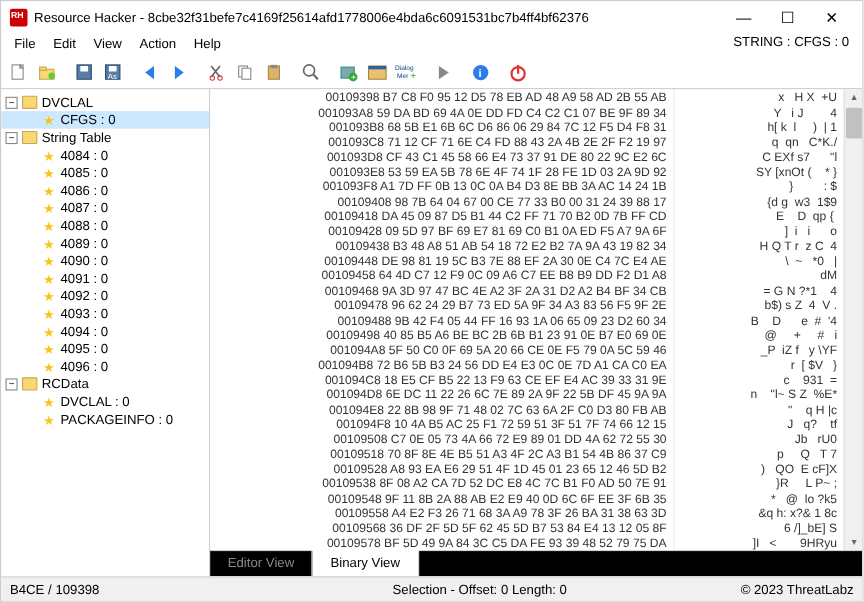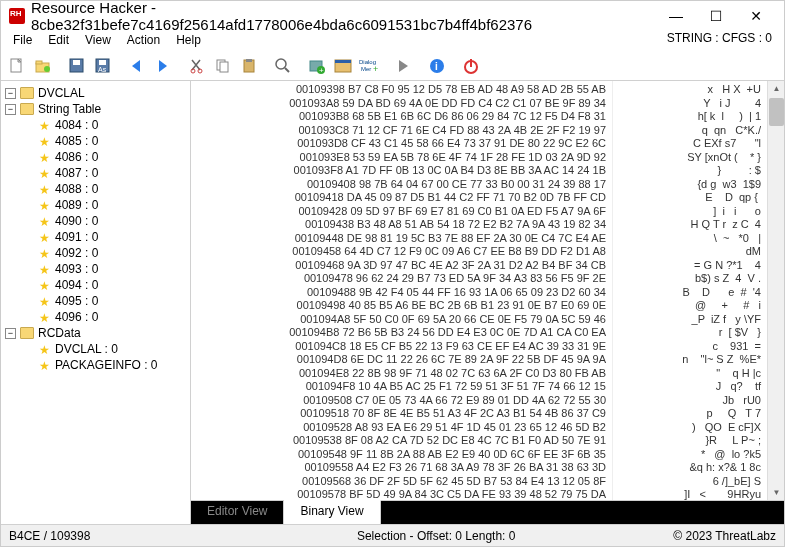--- a/index.html
+++ b/index.html
@@ -1,20 +1,20 @@
 <!DOCTYPE html>
 <html><head>
 <meta charset="utf-8">
 <style>
 * { margin: 0; padding: 0; box-sizing: border-box; font-family: 'Segoe UI', Tahoma, sans-serif; }
 body { width: 785px; height: 547px; background: #fff; display: flex; flex-direction: column; border: 1px solid #ccc; overflow: hidden; }
 .titlebar { display: flex; align-items: center; height: 30px; padding: 0 8px; }
 .titlebar-icon { width: 16px; height: 16px; margin-right: 6px; background: #c00; border-radius: 2px; position: relative; }
 .titlebar-icon::before { content: 'RH'; position: absolute; font-size: 8px; font-weight: bold; color: #fff; left: 1px; top: 1px; }
-.title-text { font-size: 15px; flex: 1; }
+.title-text { font-size: 12px; flex: 1; }
 .winbtns { display: flex; gap: 0; }
 .winbtn { width: 40px; height: 28px; display: flex; align-items: center; justify-content: center; font-size: 14px; cursor: pointer; }
 .menubar { display: flex; align-items: flex-start; height: 20px; padding: 0 4px; font-size: 12px; }
 .menu-item { padding: 2px 8px; cursor: pointer; }
 .menu-spacer { flex: 1; }
 .menu-right { font-size: 12px; padding-right: 8px; }
 .toolbar { display: flex; align-items: center; height: 30px; padding: 2px 4px; border-bottom: 1px solid #d0d0d0; gap: 2px; }
 .tbtn { width: 24px; height: 24px; display: flex; align-items: center; justify-content: center; cursor: pointer; border-radius: 2px; }
 .tsep { width: 6px; }
 .main { flex: 1; display: flex; overflow: hidden; }
@@ -175,20 +175,25 @@
       </svg>
     </div>
 </div>
 
 <div class="main">
   <div class="tree">
     <div class="tree-node">
       <span class="tree-toggle">−</span>
       <span class="folder-icon"></span>
       <span>DVCLAL</span>
+    </div>
+    <div class="tree-node selected">
+      <span class="tree-spacer" style="width:34px"></span>
+      <span class="star-icon"></span>
+      <span>CFGS : 0</span>
     </div>
     <div class="tree-node">
       <span class="tree-toggle">−</span>
       <span class="folder-icon"></span>
       <span>String Table</span>
     </div>
     <div id="st-children">
         <div class="tree-node">
           <span class="tree-spacer" style="width:34px"></span>
           <span class="star-icon"></span>

